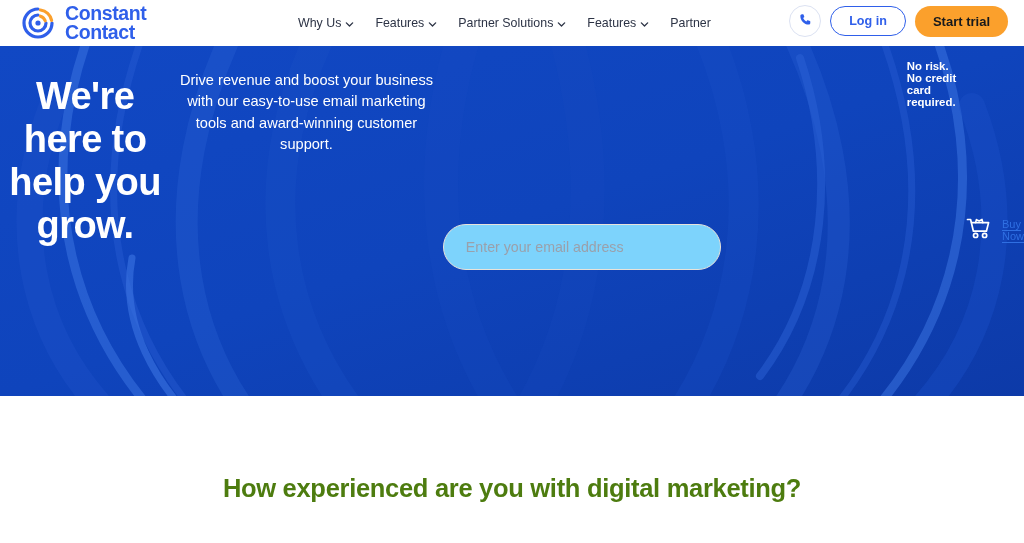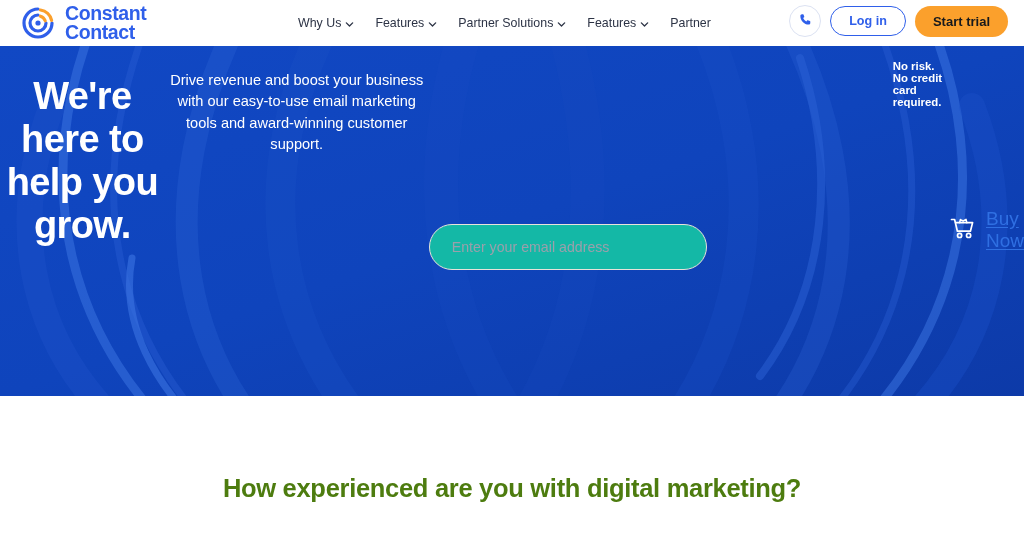--- a/index.html
+++ b/index.html
@@ -102,21 +102,21 @@
     width:800px; text-align:center;
     font-size:14.6px; color:#ffffff; line-height:1.46;
   }
   #signup-row {
     margin-top:51px;
     display:flex; align-items:center; gap:10px;
   }
   #email-input {
     width:278px; height:46px;
     border-radius:24px; border:1.2px solid #E8E3DA;
-    background:#14b8a6;
+    background:#7dd3fc;
     padding:0 22px;
     font-family:"Liberation Sans", sans-serif;
     font-size:14.2px; color:#2C3345;
     outline:none;
   }
   #email-input::placeholder { color:#9AA0AB; }
   #signup-button {
     width:206px; height:47px;
     border-radius:24px; border:none;
     background:#FBA02C; color:#17191C;
@@ -127,21 +127,21 @@
   #disclaimer {
     margin-top:14px;
     margin-left:186px;
     font-size:11.4px; font-weight:bold; color:#ffffff;
   }
   #buy-now-row {
     margin-top:18px;
     display:flex; align-items:center; gap:10px;
   }
   #buy-now-link {
-    font-size:19px; color:#2F6FE2;
+    font-size:11px; color:#2F6FE2;
     text-decoration:underline;
     text-underline-offset:2px;
     cursor:pointer;
   }
 
   
   #lower-section {
     position:absolute; top:396px; left:0;
     width:1024px; height:147px;
     background:#ffffff;

